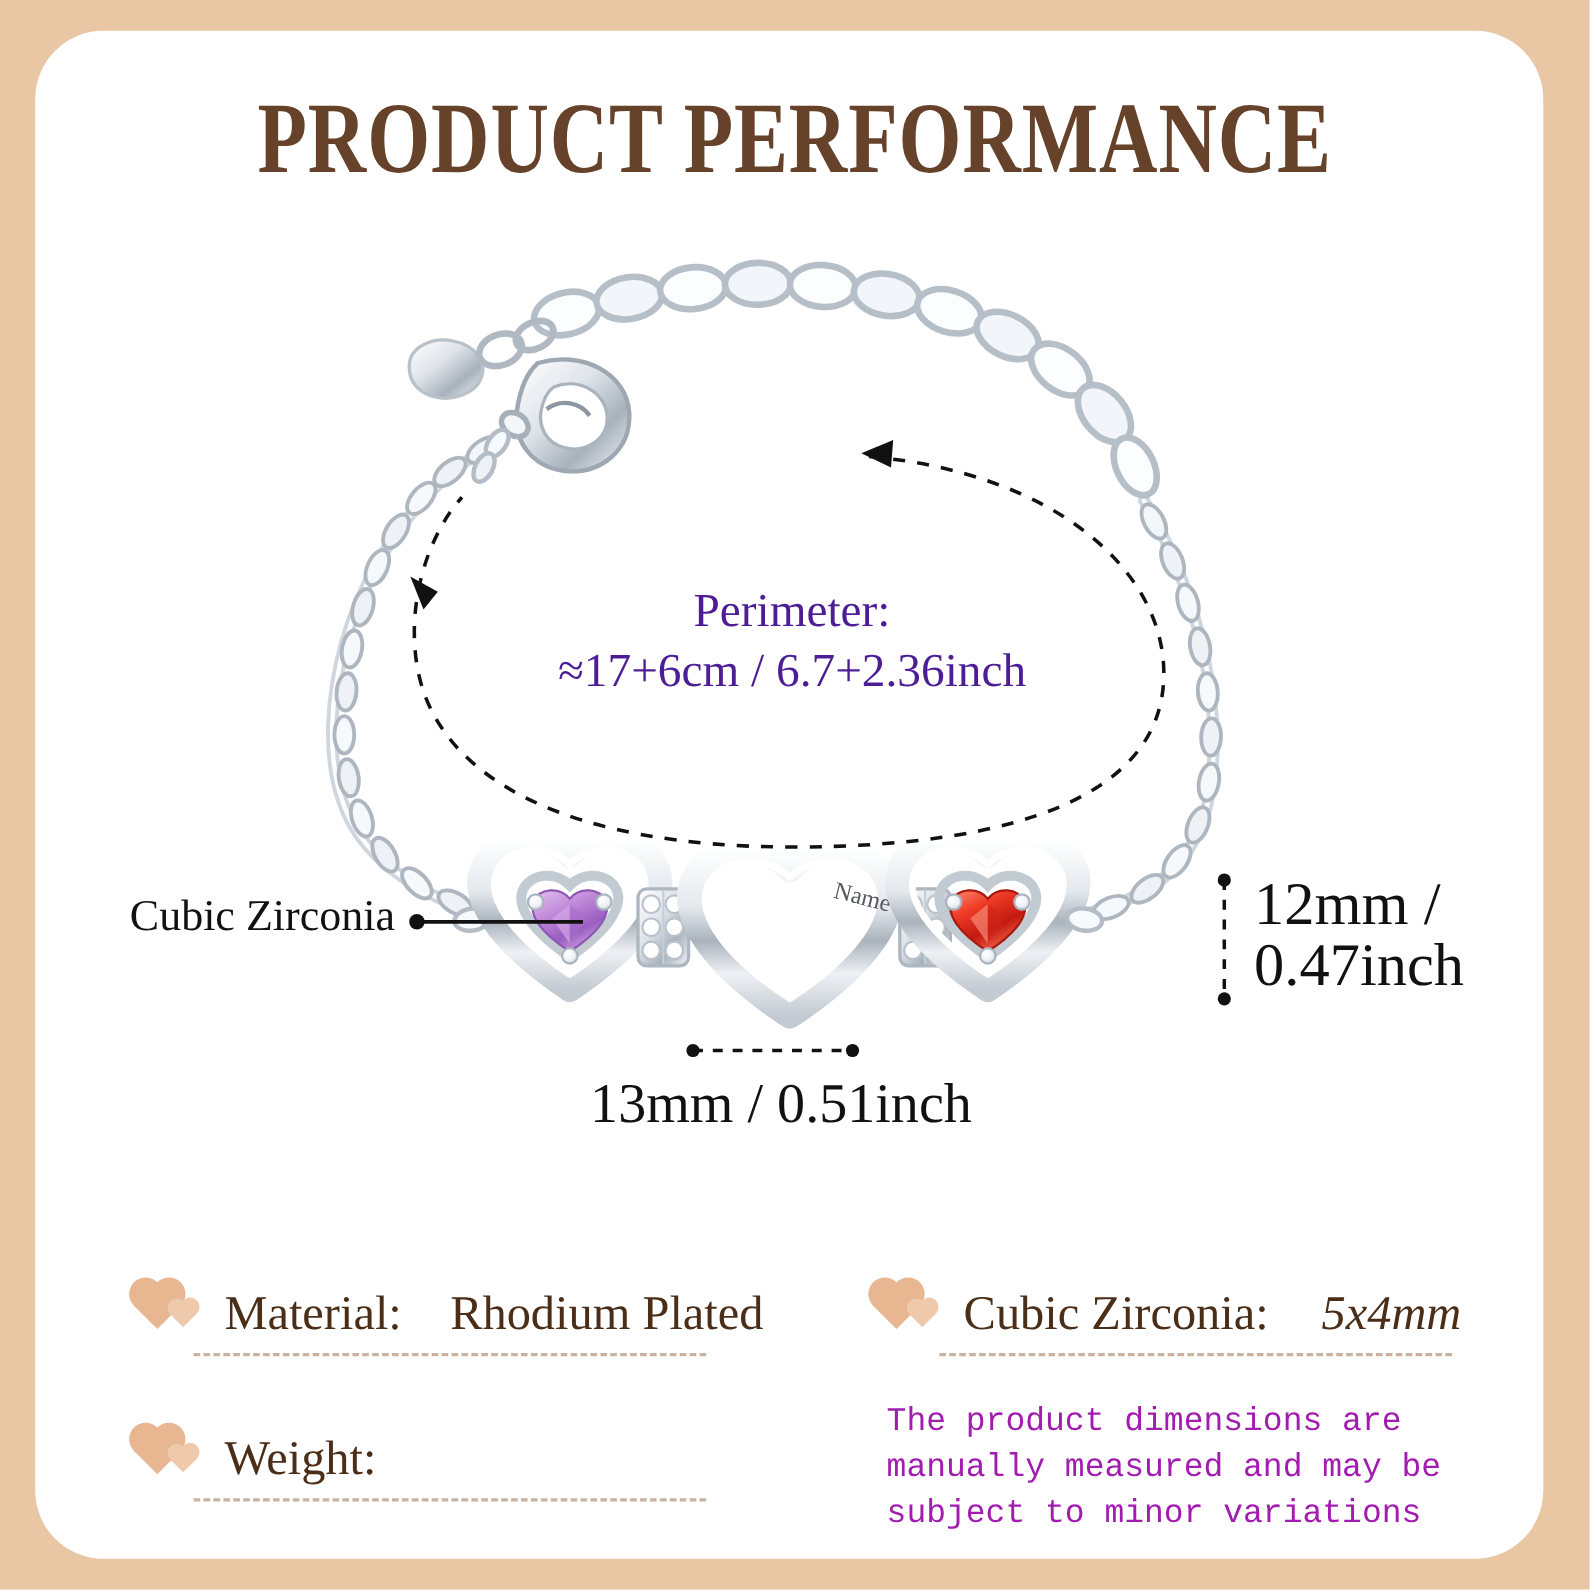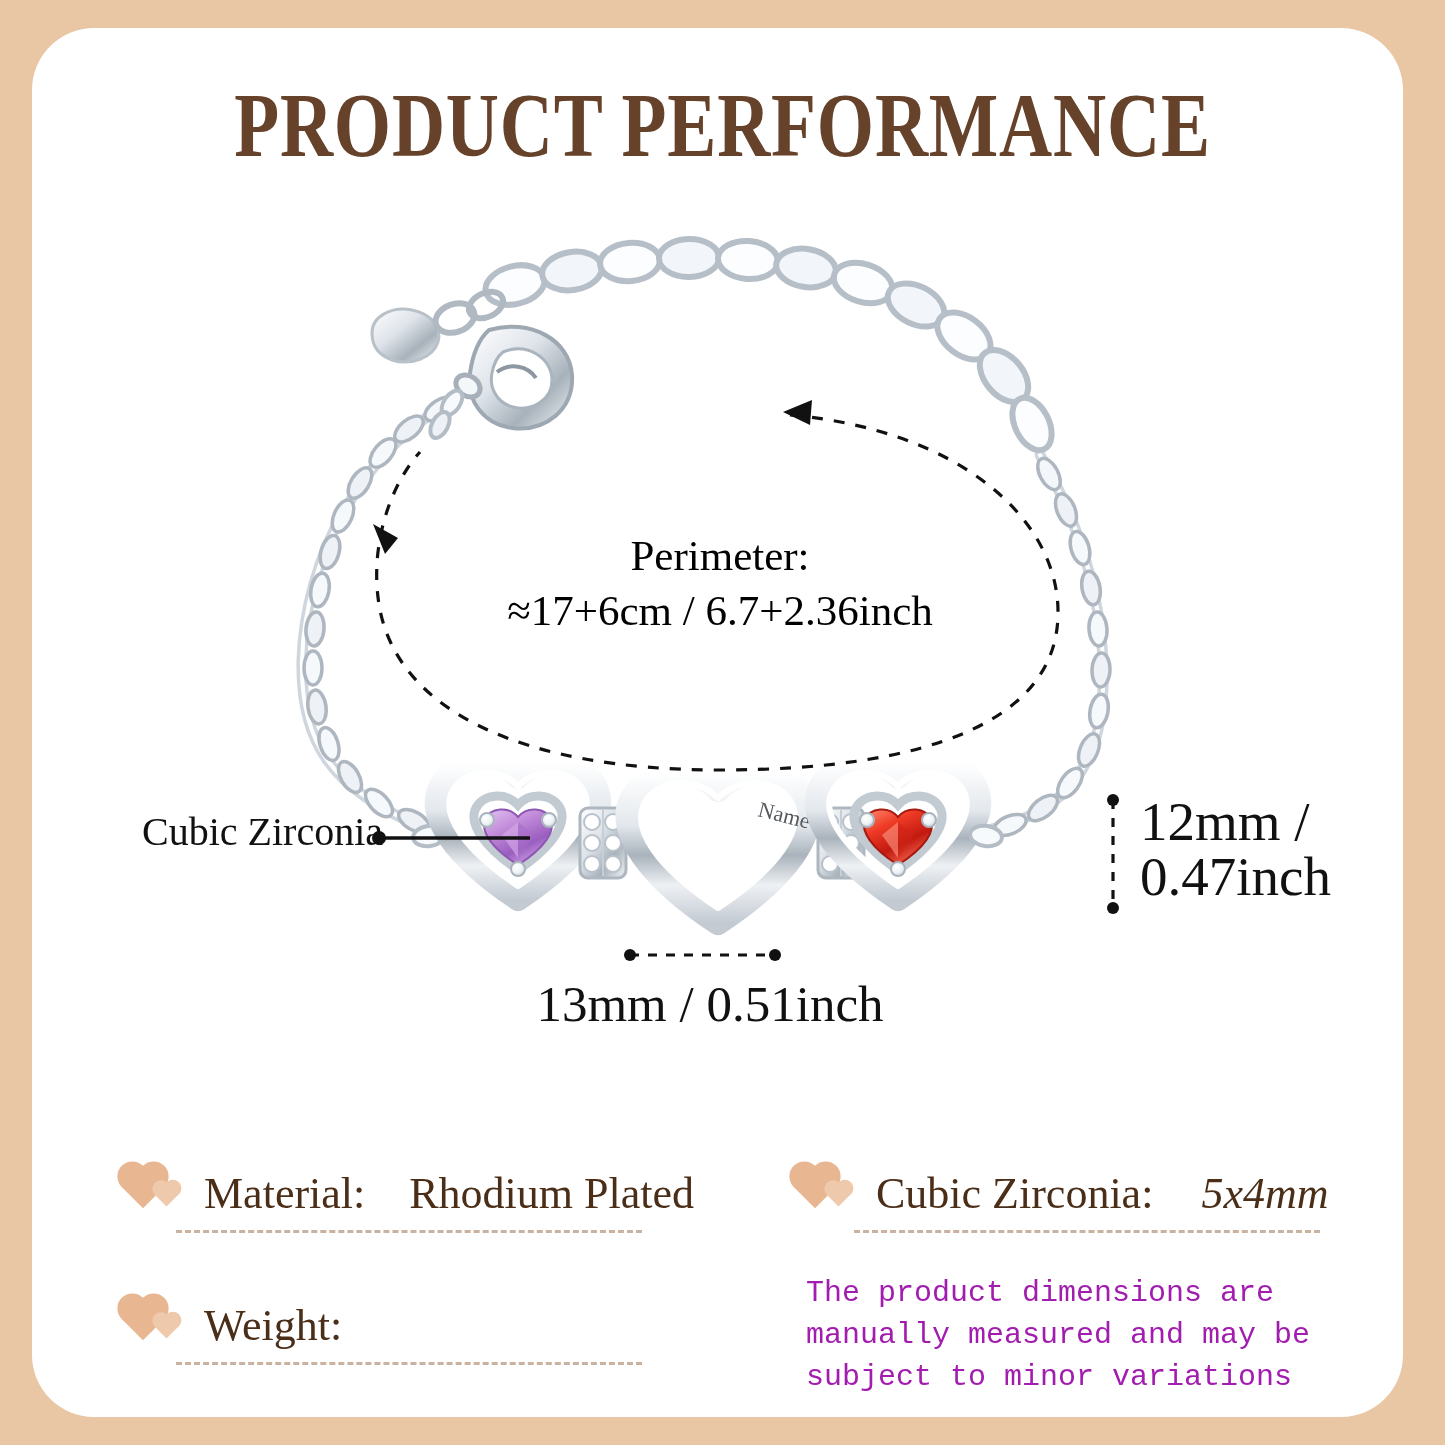--- a/index.html
+++ b/index.html
@@ -35,30 +35,30 @@
   }
 
   
   .art{position:absolute;left:0;top:0;width:1445px;height:1445px;pointer-events:none;}
 
   
   .perim{
     position:absolute;
     left:440px; top:528px; width:560px;
     text-align:center;
-    color:#000000;
+    color:#4c1d95;
     font-size:43px;
     line-height:55px;
   }
   .perim .l1{display:block;}
   .perim .l2{display:block;font-size:43px;}
 
   .cz-label{
     position:absolute;
-    left:142px; top:808px;
+    left:118px; top:808px;
     font-size:40px;
     color:#111;
     white-space:nowrap;
   }
 
   .vert-label{
     position:absolute;
     left:1140px; top:794px;
     font-size:55px;
     line-height:55px;

